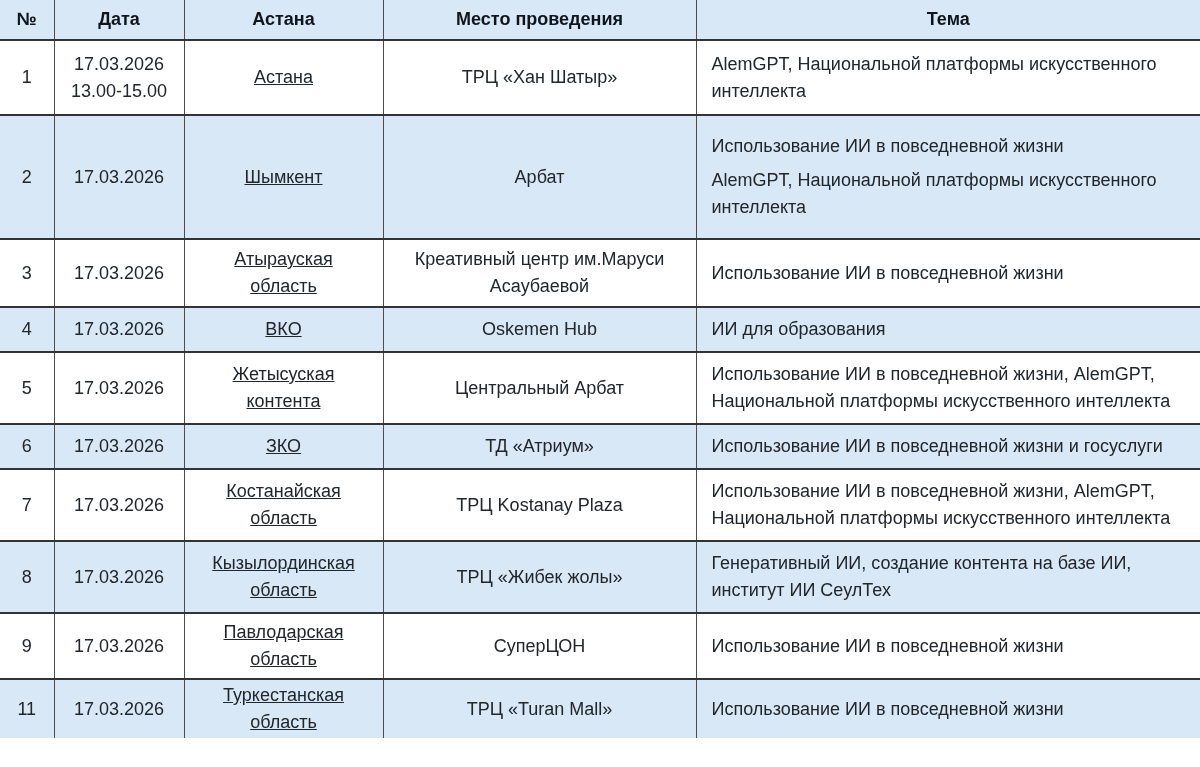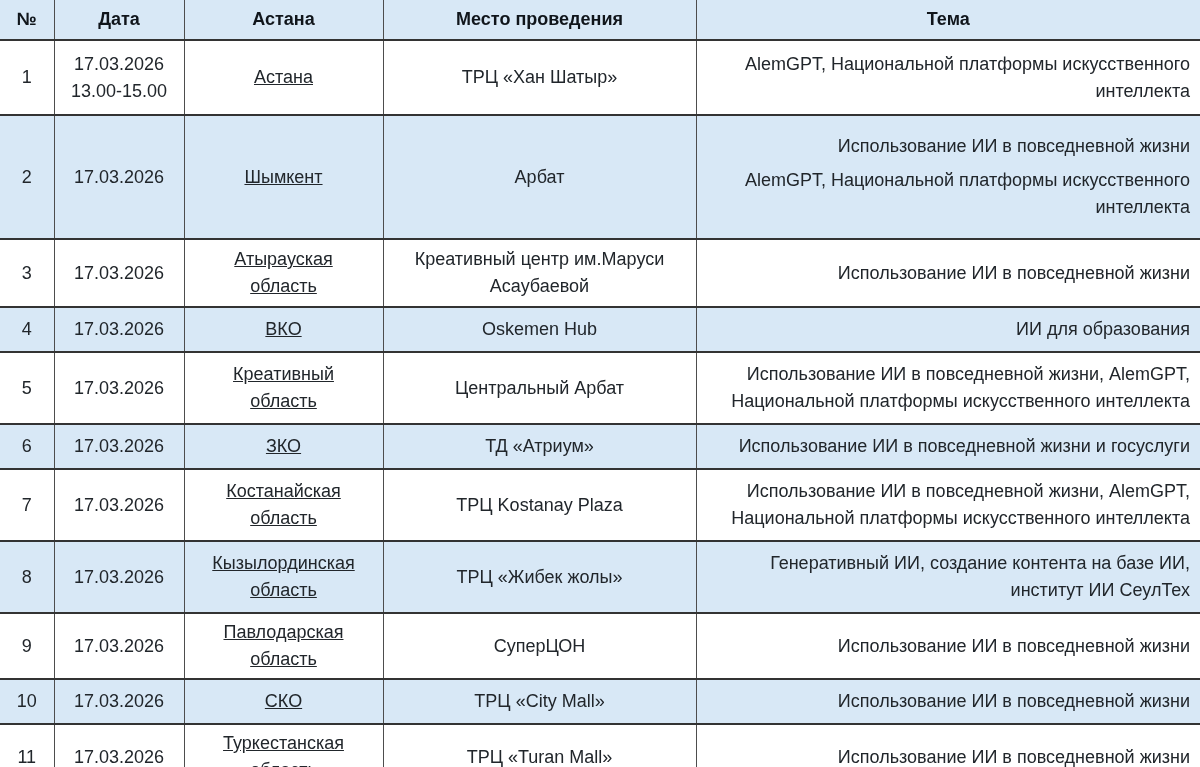--- a/index.html
+++ b/index.html
@@ -59,21 +59,21 @@
   tbody tr:nth-child(6)  { height: 44px;  }
   tbody tr:nth-child(7)  { height: 66px;  }
   tbody tr:nth-child(8)  { height: 65px;  }
   tbody tr:nth-child(9)  { height: 66px;  }
   tbody tr:nth-child(10) { height: 44px;  }
   tbody tr:nth-child(11) { height: 65px;  }
 
   td.cell-region { padding: 2px 20px; text-decoration: underline; }
   td.cell-venue  { padding: 2px 10px; }
   td.cell-theme  {
-    text-align: right;
+    text-align: left;
     padding: 8px 10px 8px 15px;
   }
   td.cell-theme .para + .para { margin-top: 7px; }
 </style>
 </head>
 <body>
 
 <table class="schedule">
   <colgroup>
     <col class="c-num">
@@ -136,21 +136,21 @@
         <td class="cell-venue">Oskemen Hub</td>
         <td class="cell-theme">
           <div class="para">ИИ для образования</div>
         </td>
       </tr>
       <tr>
         <td class="cell-number">5</td>
         <td class="cell-date">
           <div>17.03.2026</div>
         </td>
-        <td class="cell-region">Креативный область</td>
+        <td class="cell-region">Жетысуская контента</td>
         <td class="cell-venue">Центральный Арбат</td>
         <td class="cell-theme">
           <div class="para">Использование ИИ в повседневной жизни, AlemGPT, Национальной платформы искусственного интеллекта</div>
         </td>
       </tr>
       <tr>
         <td class="cell-number">6</td>
         <td class="cell-date">
           <div>17.03.2026</div>
         </td>
@@ -187,31 +187,20 @@
         <td class="cell-date">
           <div>17.03.2026</div>
         </td>
         <td class="cell-region">Павлодарская область</td>
         <td class="cell-venue">СуперЦОН</td>
         <td class="cell-theme">
           <div class="para">Использование ИИ в повседневной жизни</div>
         </td>
       </tr>
       <tr>
-        <td class="cell-number">10</td>
-        <td class="cell-date">
-          <div>17.03.2026</div>
-        </td>
-        <td class="cell-region">СКО</td>
-        <td class="cell-venue">ТРЦ «City Mall»</td>
-        <td class="cell-theme">
-          <div class="para">Использование ИИ в повседневной жизни</div>
-        </td>
-      </tr>
-      <tr>
         <td class="cell-number">11</td>
         <td class="cell-date">
           <div>17.03.2026</div>
         </td>
         <td class="cell-region">Туркестанская область</td>
         <td class="cell-venue">ТРЦ «Turan Mall»</td>
         <td class="cell-theme">
           <div class="para">Использование ИИ в повседневной жизни</div>
         </td>
       </tr>

